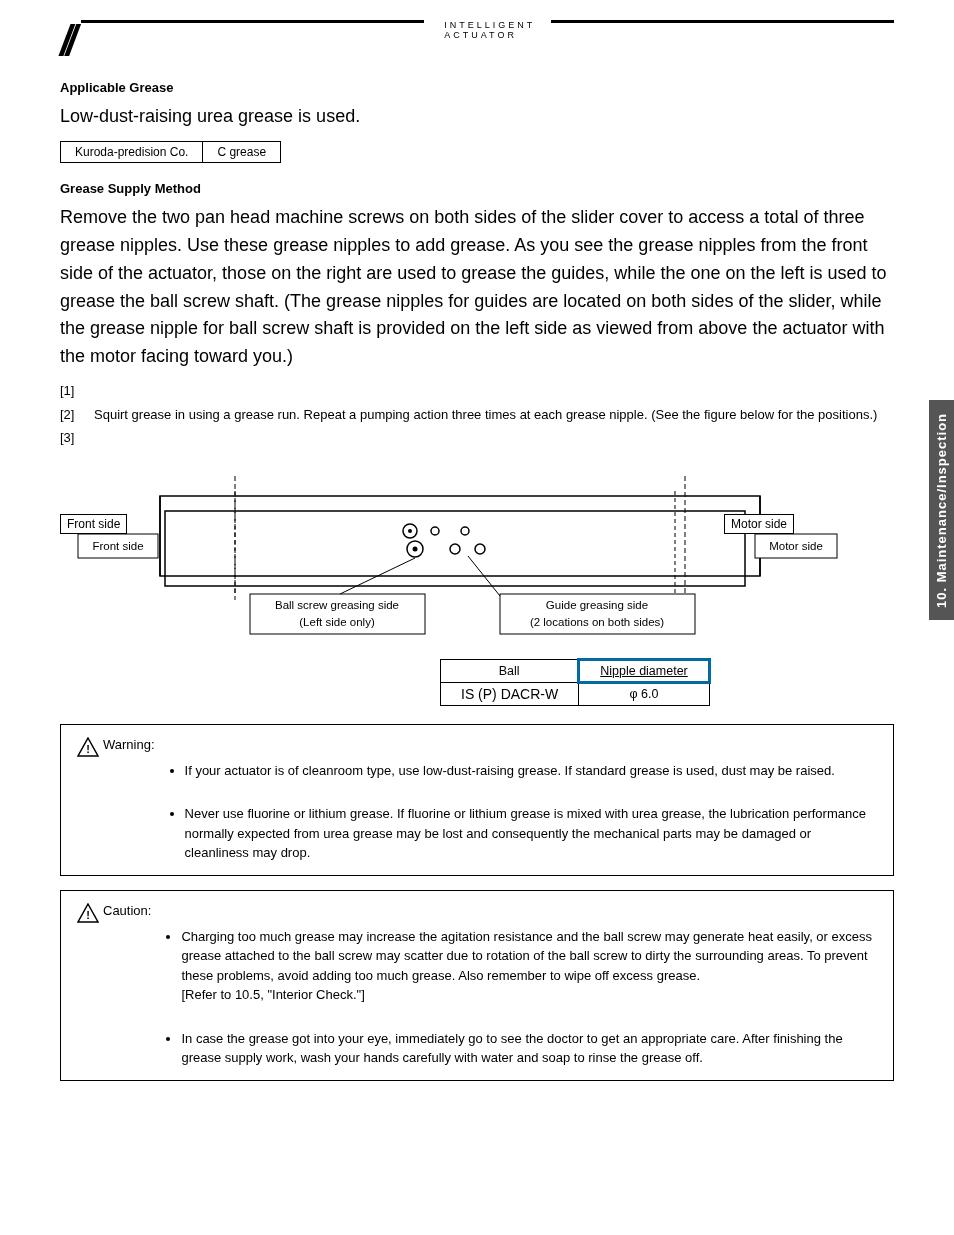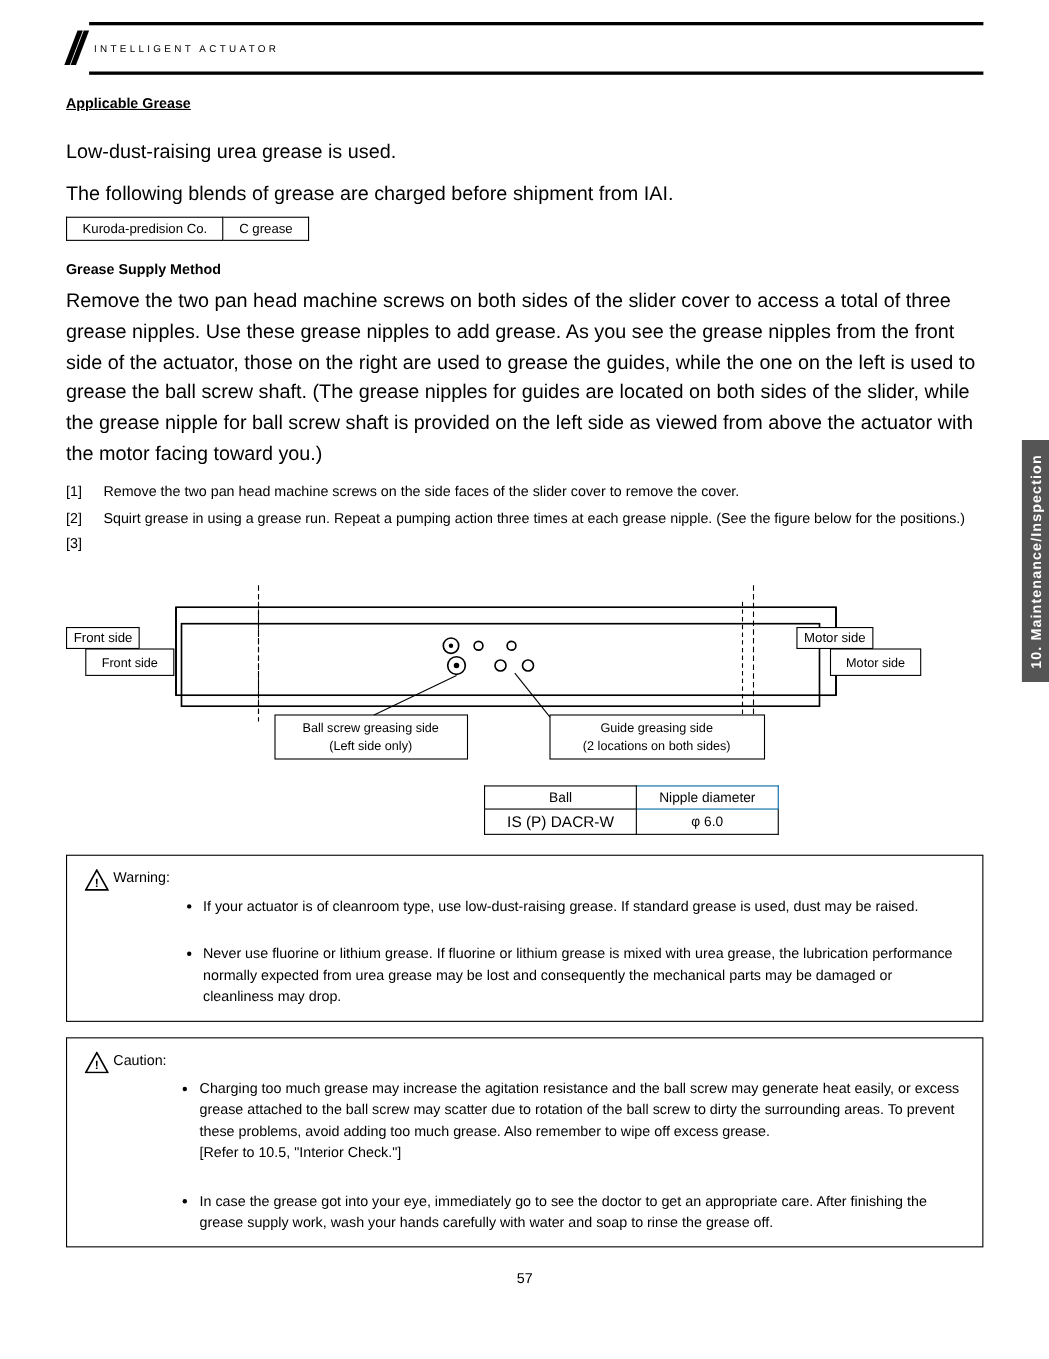--- a/index.html
+++ b/index.html
@@ -20,22 +20,21 @@
     }
     
     .section-title {
       font-size: 15px;
       font-weight: bold;
       margin-bottom: 14px;
     }
     .subsection-title {
       font-size: 13px;
       font-weight: bold;
-      text-decoration: underline;
-      margin-bottom: 24px;
+      margin-bottom: 8px;
     }
     .body-text {
       font-size: 18px;
       line-height: 1.55;
       margin-bottom: 10px;
     }
     
     .grease-table {
       border-collapse: collapse;
       margin-bottom: 18px;
@@ -135,21 +134,20 @@
       margin-bottom: 18px;
     }
     .header-logo {
       display: flex;
       align-items: center;
       margin-right: 10px;
     }
     .header-lines {
       flex: 1;
       display: flex;
-      flex-direction: column;
       justify-content: space-between;
       gap: 16px;
     }
   </style>
 </head>
 <body>
 
 <div class="page">
 
   <div class="header-full">
@@ -159,38 +157,36 @@
     <div class="header-lines">
       <div style="height:3px;background:#000;width:100%;"></div>
       <span style="font-size:9px;letter-spacing:3px;text-transform:uppercase;padding-left:4px;">INTELLIGENT ACTUATOR</span>
       <div style="height:3px;background:#000;width:100%;"></div>
     </div>
   </div>
 
 
   <div class="subsection-title">Applicable Grease</div>
   <div class="body-text">Low-dust-raising urea grease is used.</div>
-  <div class="body-text" style="margin-bottom:6px;">The following blends of grease are charged before shipment from IAI.</div>
 
   <table class="grease-table">
     <tbody>
         <tr>
       <td>Kuroda-predision Co.</td>
       <td>C grease</td>
     </tr>
   </tbody>
     </table>
 
   <div class="supply-method-title">Grease Supply Method</div>
   <div class="body-text">Remove the two pan head machine screws on both sides of the slider cover to access a total of three grease nipples. Use these grease nipples to add grease. As you see the grease nipples from the front side of the actuator, those on the right are used to grease the guides, while the one on the left is used to grease the ball screw shaft. (The grease nipples for guides are located on both sides of the slider, while the grease nipple for ball screw shaft is provided on the left side as viewed from above the actuator with the motor facing toward you.)</div>
 
   <ul class="numbered-list">
     <li>
       <span class="num-bracket">[1]</span>
-      <span>Remove the two pan head machine screws on the side faces of the slider cover to remove the cover.</span>
     </li>
     <li>
       <span class="num-bracket">[2]</span>
       <span>Squirt grease in using a grease run. Repeat a pumping action three times at each grease nipple. (See the figure below for the positions.)</span>
     </li>
     <li>
       <span class="num-bracket">[3]</span>
     </li>
   </ul>
 
@@ -258,21 +254,21 @@
       <text x="537" y="150" font-family="Arial" font-size="11.5" text-anchor="middle">(2 locations on both sides)</text>
 
       <line x1="440" y1="120" x2="408" y2="80" stroke="#000" stroke-width="1"></line>
     </svg>
     </div>
 
     <table style="border-collapse:collapse;margin-left:380px;margin-top:4px;">
       <tbody>
           <tr>
         <th style="border:1px solid #000;padding:3px 20px;font-size:12.5px;font-weight:normal;">Ball</th>
-        <th style="border:1px solid #0369a1;padding:3px 20px;font-size:12.5px;font-weight:normal;">Nipple diameter</th>
+        <th style="border:3px solid #0369a1;padding:3px 20px;font-size:12.5px;font-weight:normal;text-decoration:underline;">Nipple diameter</th>
       </tr>
       <tr>
         <td style="border:1px solid #000;padding:3px 20px;font-size:14px;text-align:center;">IS (P) DACR-W</td>
         <td style="border:1px solid #000;padding:3px 18px;font-size:12.5px;text-align:center;">φ 6.0</td>
       </tr>
     </tbody>
       </table>
   </div>
 
   <div class="notice-box">
@@ -303,15 +299,14 @@
       <ul>
         <li style="white-space:pre-line;">Charging too much grease may increase the agitation resistance and the ball screw may generate heat easily, or excess grease attached to the ball screw may scatter due to rotation of the ball screw to dirty the surrounding areas. To prevent these problems, avoid adding too much grease. Also remember to wipe off excess grease.
  [Refer to 10.5, "Interior Check."]</li>
         <li>In case the grease got into your eye, immediately go to see the doctor to get an appropriate care. After finishing the grease supply work, wash your hands carefully with water and soap to rinse the grease off.</li>
       </ul>
     </div>
   </div>
 
   <div class="side-label">10. Maintenance/Inspection</div>
 
-  <div class="page-number">57</div>
 
 </div>
 
 </body></html>

